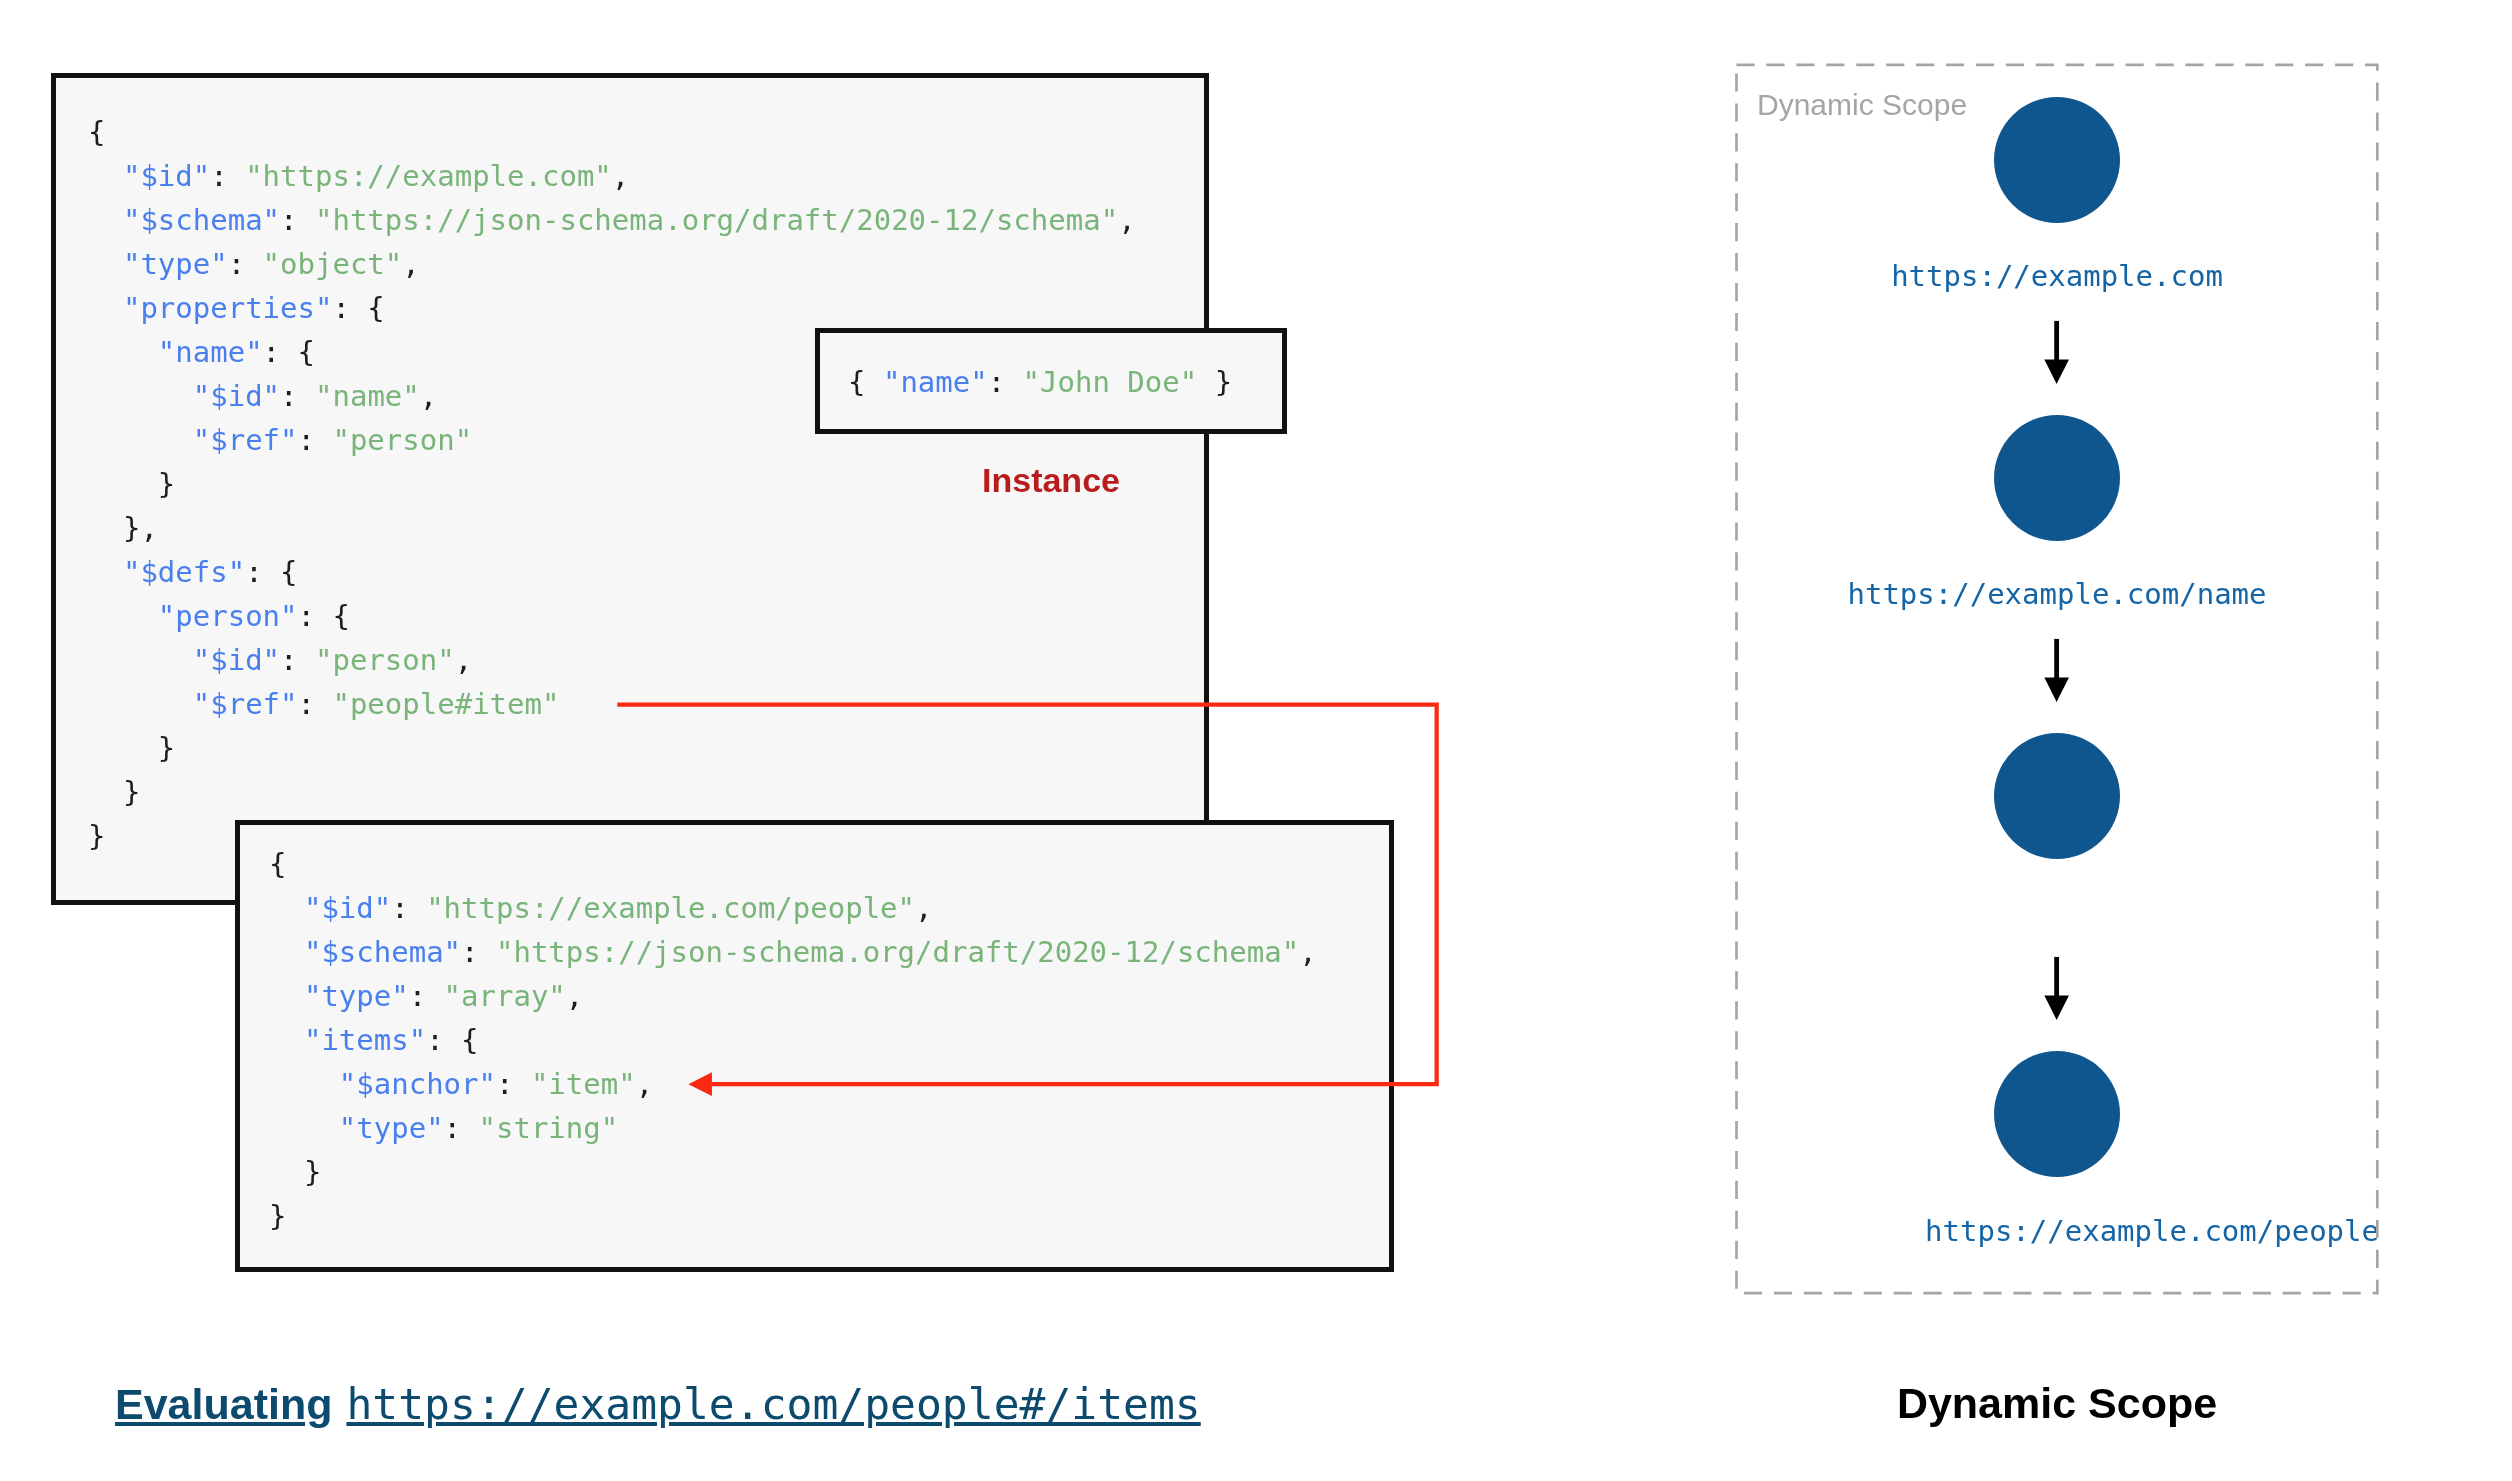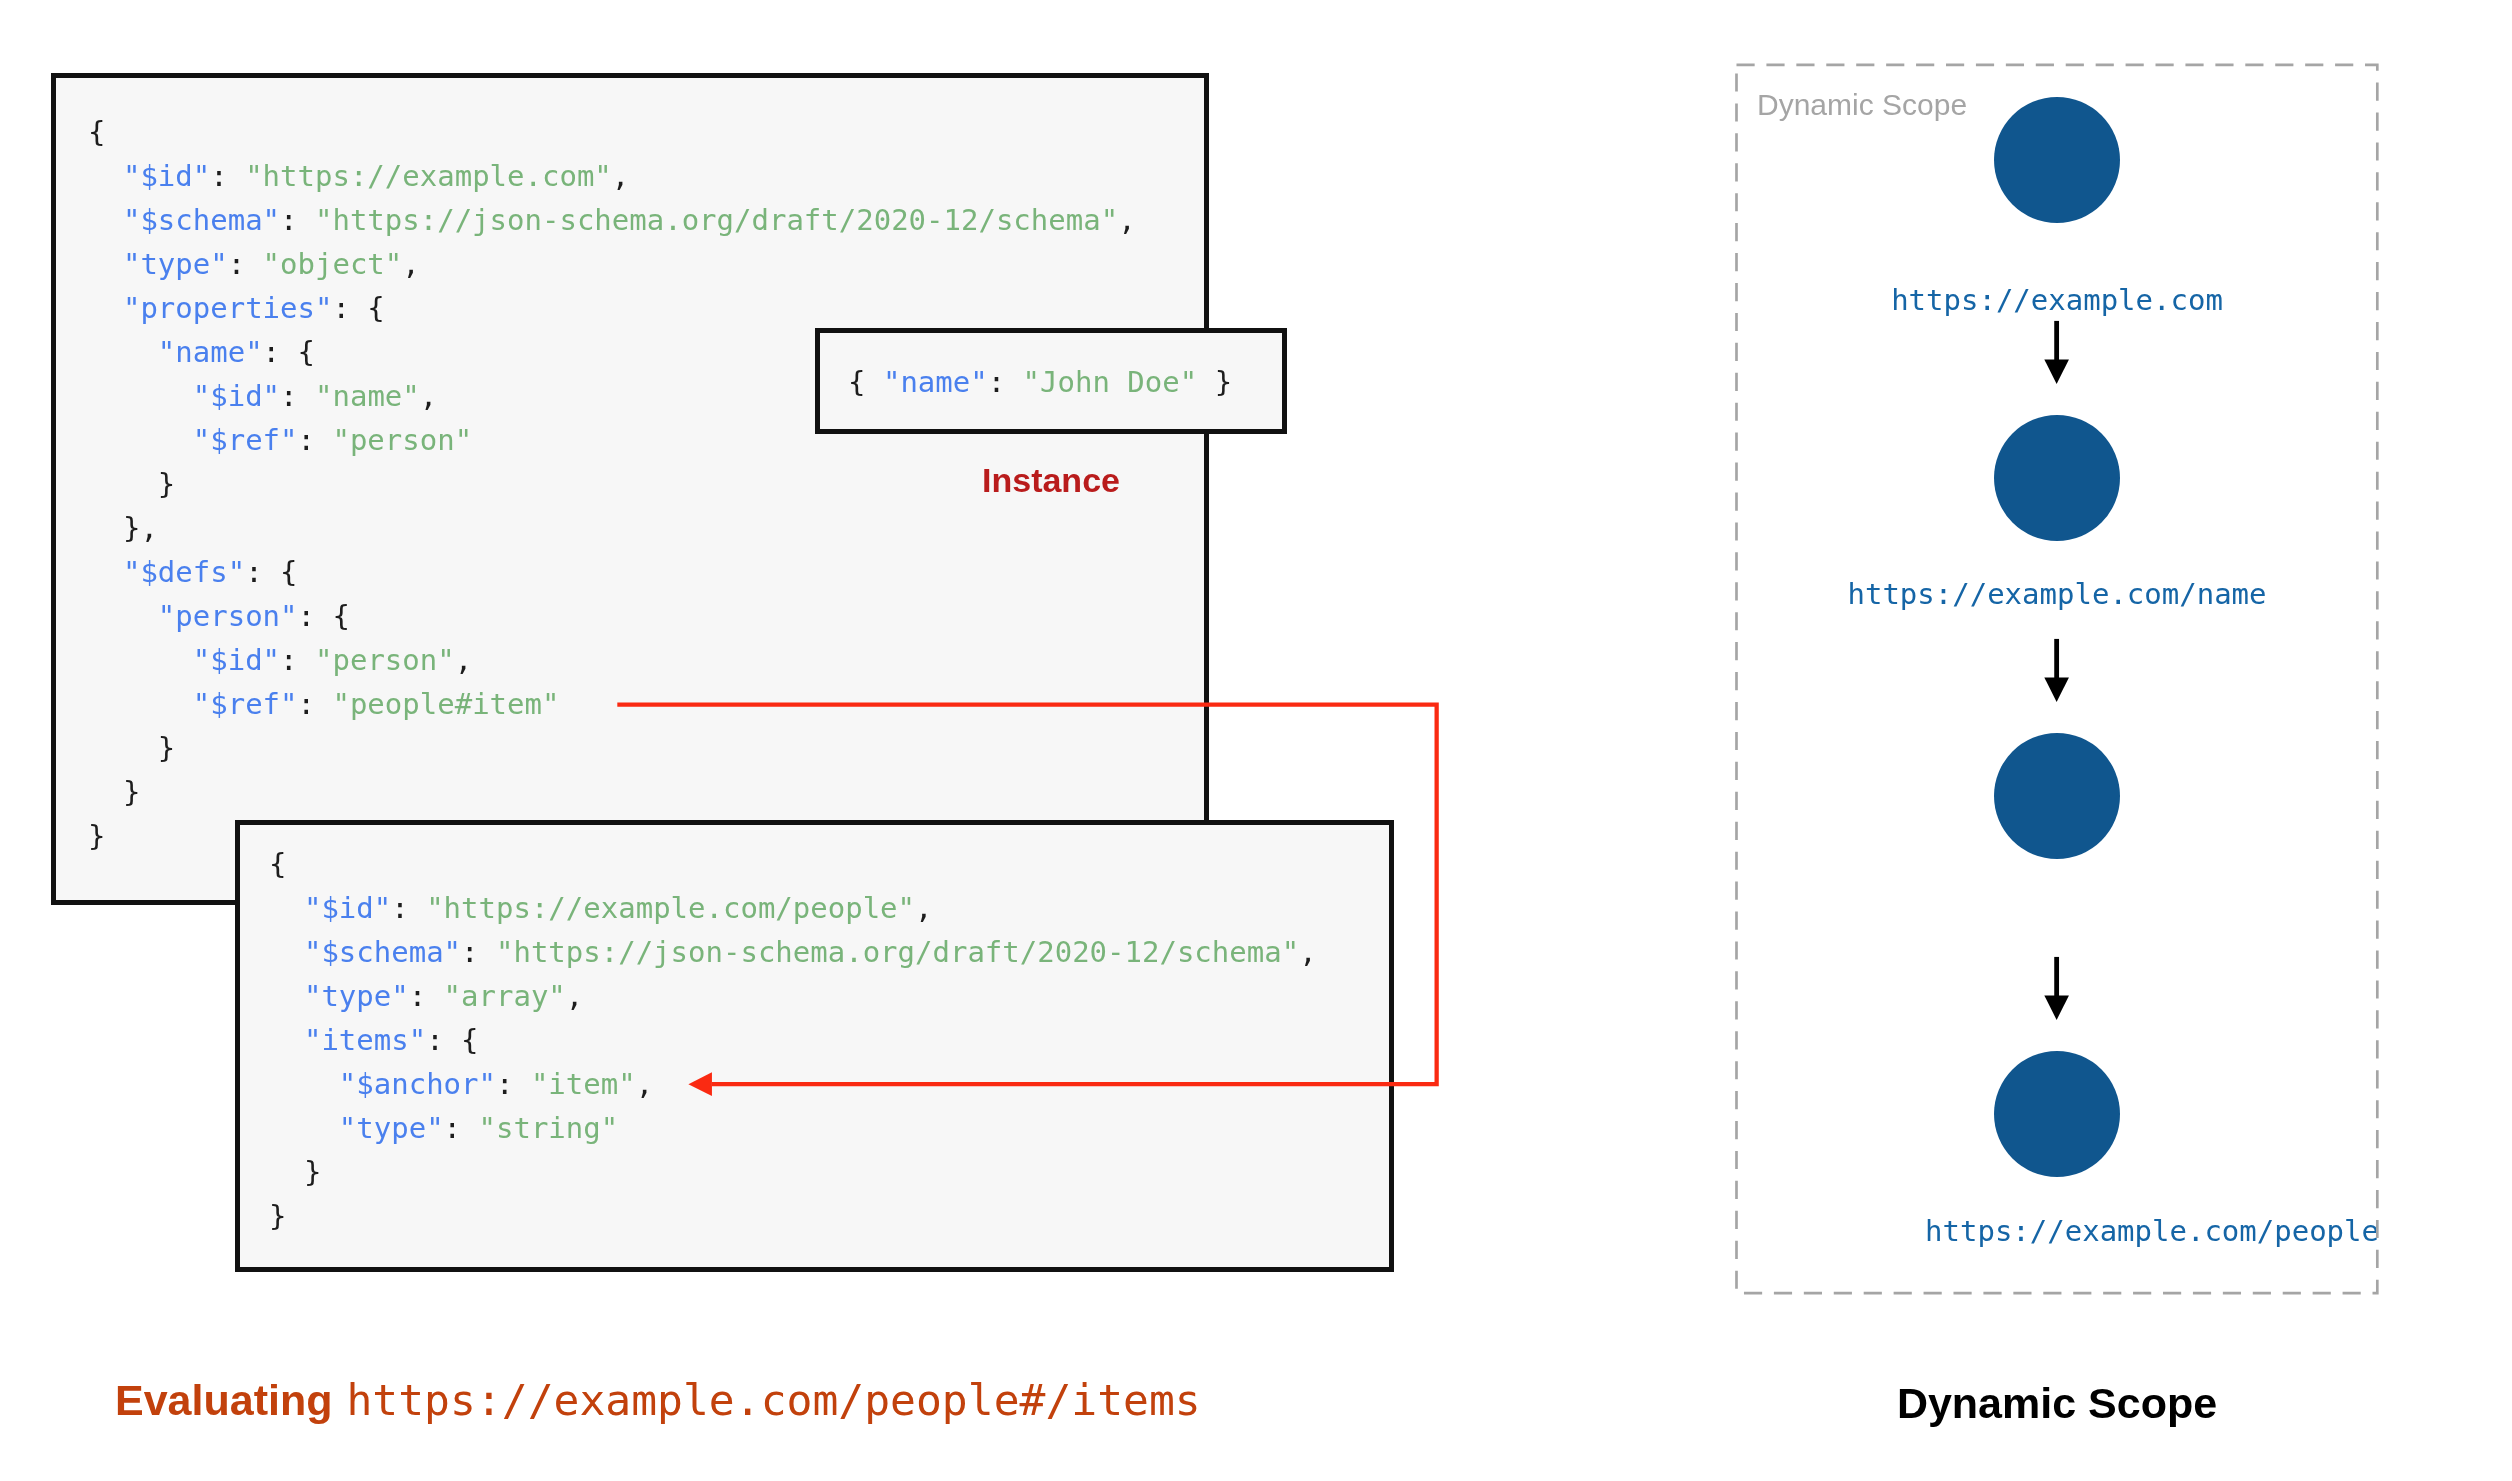--- a/index.html
+++ b/index.html
@@ -27,21 +27,21 @@
 
   
   #scope-panel-label{position:absolute;left:1757px;top:88px;font-size:30px;color:var(--panel_gray);z-index:4;}
   .scope-circle{position:absolute;left:1994px;width:126px;height:126px;border-radius:50%;
                 background:var(--circle);z-index:4;}
   .scope-label{position:absolute;left:1735px;width:644px;text-align:center;
                font-family:"DejaVu Sans Mono", monospace;font-size:29px;line-height:44px;
                color:var(--scope_label);z-index:4;}
 
   
-  #caption-left{position:absolute;left:115px;top:1377px;font-size:43px;line-height:46px;color:#c2410c;z-index:4;white-space:nowrap;}
+  #caption-left{position:absolute;left:115px;top:1377px;font-size:43px;line-height:55px;color:#0c4a6e;z-index:4;white-space:nowrap;text-decoration:underline;}
   #caption-left .cap-bold{font-weight:bold;margin-right:14px;font-family:"Liberation Sans", sans-serif;}
   #caption-left .cap-mono{font-family:"DejaVu Sans Mono", monospace;}
   #caption-right{position:absolute;left:1735px;top:1377px;width:644px;text-align:center;
                  font-size:43px;line-height:53px;font-weight:bold;color:#000;z-index:4;}
 
   
   #overlay{position:absolute;left:0;top:0;width:2512px;height:1482px;z-index:6;pointer-events:none;}
   .red-stroke{stroke:var(--red);stroke-width:8;fill:none;}
   .red-fill{fill:var(--red);}
   .black-stroke{stroke:#000;stroke-width:9;fill:none;}
@@ -62,21 +62,21 @@
   </div>
   <div id="instance-label">Instance</div>
 
   <div id="people-box" class="code-box">
     <pre class="code"><div class="code-line"><span class="tok-p">{</span></div><div class="code-line"><span class="tok-p">  </span><span class="tok-k">"$id"</span><span class="tok-p">: </span><span class="tok-s">"https://example.com/people"</span><span class="tok-p">,</span></div><div class="code-line"><span class="tok-p">  </span><span class="tok-k">"$schema"</span><span class="tok-p">: </span><span class="tok-s">"https://json-schema.org/draft/2020-12/schema"</span><span class="tok-p">,</span></div><div class="code-line"><span class="tok-p">  </span><span class="tok-k">"type"</span><span class="tok-p">: </span><span class="tok-s">"array"</span><span class="tok-p">,</span></div><div class="code-line"><span class="tok-p">  </span><span class="tok-k">"items"</span><span class="tok-p">: {</span></div><div class="code-line"><span class="tok-p">    </span><span class="tok-k">"$anchor"</span><span class="tok-p">: </span><span class="tok-s">"item"</span><span class="tok-p">,</span></div><div class="code-line"><span class="tok-p">    </span><span class="tok-k">"type"</span><span class="tok-p">: </span><span class="tok-s">"string"</span></div><div class="code-line"><span class="tok-p">  }</span></div><div class="code-line"><span class="tok-p">}</span></div></pre>
   </div>
 
   <div id="scope-panel-label">Dynamic Scope</div>
 
   <div class="scope-circle" style="top:97px;"></div>
-  <div class="scope-label" style="top:254px;margin-top:24px;">https://example.com</div>
+  <div class="scope-label" style="top:254px;">https://example.com</div>
 
   <div class="scope-circle" style="top:415px;"></div>
   <div class="scope-label" style="top:572px;">https://example.com/name</div>
 
   <div class="scope-circle" style="top:733px;"></div>
 
   <div class="scope-circle" style="top:1051px;"></div>
   <div class="scope-label" style="top:1209px;text-align:right;">https://example.com/people</div>
 
   <div id="caption-left">

